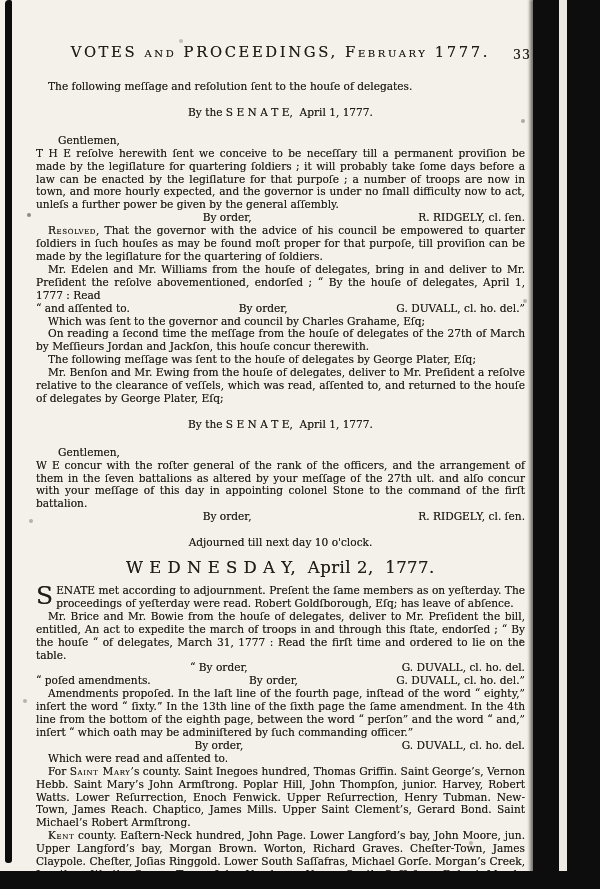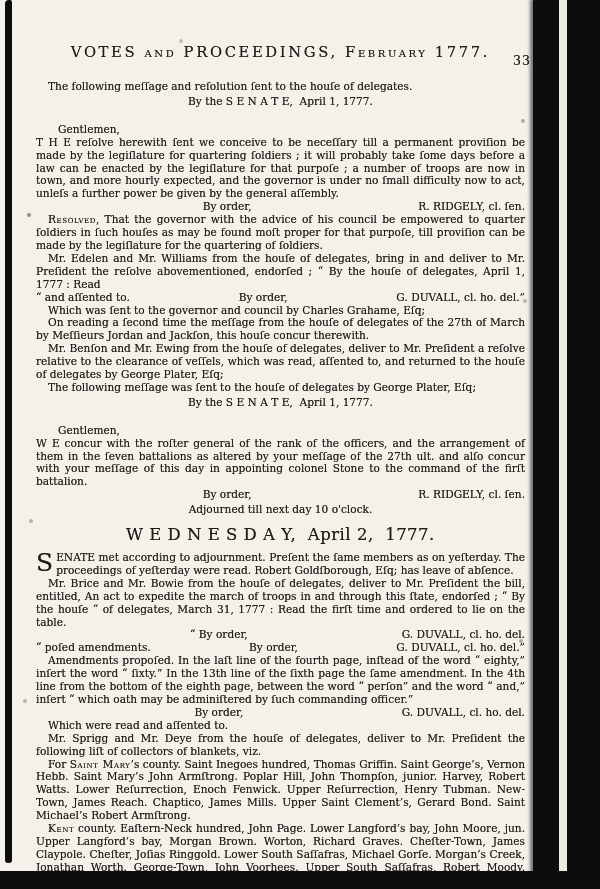--- a/index.html
+++ b/index.html
@@ -23,26 +23,26 @@
   .noise{position:absolute;left:0;top:0;width:2px;height:2px;background:transparent;border-radius:50%;
     box-shadow:28px 214px 0 1px rgba(40,38,34,.5), 522px 120px 0 1px rgba(40,38,34,.35),
     524px 300px 0 1px rgba(40,38,34,.3), 30px 520px 0 1px rgba(40,38,34,.3),
     520px 640px 0 1px rgba(40,38,34,.35), 24px 700px 0 1px rgba(40,38,34,.3),
     470px 842px 0 1px rgba(40,38,34,.3), 180px 40px 0 1px rgba(40,38,34,.25);}
   
   .content{position:absolute;left:36px;top:46px;width:489px;font-size:10.6px;line-height:12.9px;
     text-shadow:0 0 .4px rgba(25,20,15,.6);}
   .pagehead{position:relative;text-align:center;margin-bottom:14px;height:20px;}
   .pagehead .title{font-variant:small-caps;letter-spacing:2.6px;font-size:14.8px;white-space:nowrap;}
-  .pagehead .pageno{position:absolute;right:-6px;top:9px;font-size:12.5px;letter-spacing:1px;}
+  .pagehead .pageno{position:absolute;right:-6px;top:3px;font-size:12.5px;letter-spacing:1px;}
   .blk{text-align:justify;}
   .p{text-indent:12px;}
   .p-flush{text-indent:0;}
   .salute{text-indent:22px;text-align:left;margin-top:15px;}
-  .center{text-align:center;margin:2px 0;}
+  .center{text-align:center;margin:13px 0;}
   .split{display:flex;justify-content:space-between;text-align:center;}
   .split span{white-space:nowrap;}
   .heading{text-align:center;font-size:16.5px;letter-spacing:.5px;margin:13px 0 9px;white-space:nowrap;text-indent:0;}
   .dropcap .cap{float:left;font-size:25px;line-height:22px;padding:1px 3px 0 0;}
   .sc{font-variant:small-caps;letter-spacing:.6px;}
 </style>
 </head>
 <body>
 
 <div class="scan">
@@ -65,22 +65,22 @@
         </div>
         <div class="blk p"><span class="sc">Resolved</span><span>, That the governor with the advice of his council be empowered to quarter ſoldiers in ſuch houſes as may be found moſt proper for that purpoſe, till proviſion can be made by the legiſlature for the quartering of ſoldiers.</span></div>
         <div class="blk p"><span>Mr. Edelen and Mr. Williams from the houſe of delegates, bring in and deliver to Mr. Preſident the reſolve abovementioned, endorſed ; “ By the houſe of delegates, April 1, 1777 : Read</span></div>
         <div class="blk split">
           <span class="s-left">“ and aſſented to.</span>
           <span class="s-mid">By order,</span>
           <span class="s-right">G. DUVALL, cl. ho. del.”</span>
         </div>
         <div class="blk p"><span>Which was ſent to the governor and council by Charles Grahame, Eſq;</span></div>
         <div class="blk p"><span>On reading a ſecond time the meſſage from the houſe of delegates of the 27th of March by Meſſieurs Jordan and Jackſon, this houſe concur therewith.</span></div>
+        <div class="blk p"><span>The following meſſage was ſent to the houſe of delegates by George Plater, Eſq;</span></div>
         <div class="blk p"><span>Mr. Benſon and Mr. Ewing from the houſe of delegates, deliver to Mr. Preſident a reſolve relative to the clearance of veſſels, which was read, aſſented to, and returned to the houſe of delegates by George Plater, Eſq;</span></div>
-        <div class="blk p"><span>The following meſſage was ſent to the houſe of delegates by George Plater, Eſq;</span></div>
         <div class="blk center"><span>By the S E N A T E,&nbsp; April 1, 1777.</span></div>
         <div class="blk salute"><span>Gentlemen,</span></div>
         <div class="blk p-flush"><span>W E concur with the roſter general of the rank of the officers, and the arrangement of them in the ſeven battalions as altered by your meſſage of the 27th ult. and alſo concur with your meſſage of this day in appointing colonel Stone to the command of the firſt battalion.</span></div>
         <div class="blk split">
           <span class="s-left"></span>
           <span class="s-mid">By order,</span>
           <span class="s-right">R. RIDGELY, cl. ſen.</span>
         </div>
         <div class="blk center"><span>Adjourned till next day 10 o'clock.</span></div>
         <div class="blk heading"><span>W E D N E S D A Y,&nbsp; April 2,&nbsp; 1777.</span></div>
@@ -96,21 +96,20 @@
           <span class="s-mid">By order,</span>
           <span class="s-right">G. DUVALL, cl. ho. del.”</span>
         </div>
         <div class="blk p"><span>Amendments propoſed. In the laſt line of the fourth page, inſtead of the word “ eighty,” inſert the word “ ſixty.” In the 13th line of the ſixth page the ſame amendment. In the 4th line from the bottom of the eighth page, between the word “ perſon” and the word “ and,” inſert “ which oath may be adminiſtered by ſuch commanding officer.”</span></div>
         <div class="blk split">
           <span class="s-left"></span>
           <span class="s-mid">By order,</span>
           <span class="s-right">G. DUVALL, cl. ho. del.</span>
         </div>
         <div class="blk p"><span>Which were read and aſſented to.</span></div>
-        <div class="blk p"><span>Mr. Sprigg and Mr. Deye from the houſe of delegates, deliver to Mr. Preſident the following liſt of collectors of blankets, viz.</span></div>
         <div class="blk p"><span>For </span><span class="sc">Saint Mary</span><span>’s county. Saint Inegoes hundred, Thomas Griffin. Saint George’s, Vernon Hebb. Saint Mary’s John Armſtrong. Poplar Hill, John Thompſon, junior. Harvey, Robert Watts. Lower Reſurrection, Enoch Fenwick. Upper Reſurrection, Henry Tubman. New-Town, James Reach. Chaptico, James Mills. Upper Saint Clement’s, Gerard Bond. Saint Michael’s Robert Armſtrong.</span></div>
         <div class="blk p"><span class="sc">Kent</span><span> county. Eaſtern-Neck hundred, John Page. Lower Langford’s bay, John Moore, jun. Upper Langford’s bay, Morgan Brown. Worton, Richard Graves. Cheſter-Town, James Claypole. Cheſter, Joſias Ringgold. Lower South Saſſafras, Michael Gorſe. Morgan’s Creek, Jonathan Worth. George-Town, John Voorhees. Upper South Saſſafras, Robert Moody. Chapel, George Little, (ſon of Adam.)</span></div>
         <div class="blk p"><span class="sc">Anne-Arundel</span><span> county. Huntington hundred, Richard Stringer. Bear Ground, Nicholas Dorſey, (ſon of Edward.) Patapſco, James Kelſo. Magothy, Elijah Roboſſon. Town Neck, Charles Boone. Broad-Neck, Joſeph Merikin. Middle-Neck, Nicholas Worthington, junior. Severn, Philemon Warfield. Patuxent, Vachel Gaither. Upper Fork Patuxent, Amos Davis. South River, Thomas Henry Hall. Upper Part Rhode River, William Sellman. Lower Part</span></div>
       </div>
   </div>
 
   <div class="edge-left"></div>
   <div class="edge-right-inner"></div>
   <div class="edge-right-streak"></div>
   <div class="edge-right-outer"></div>

